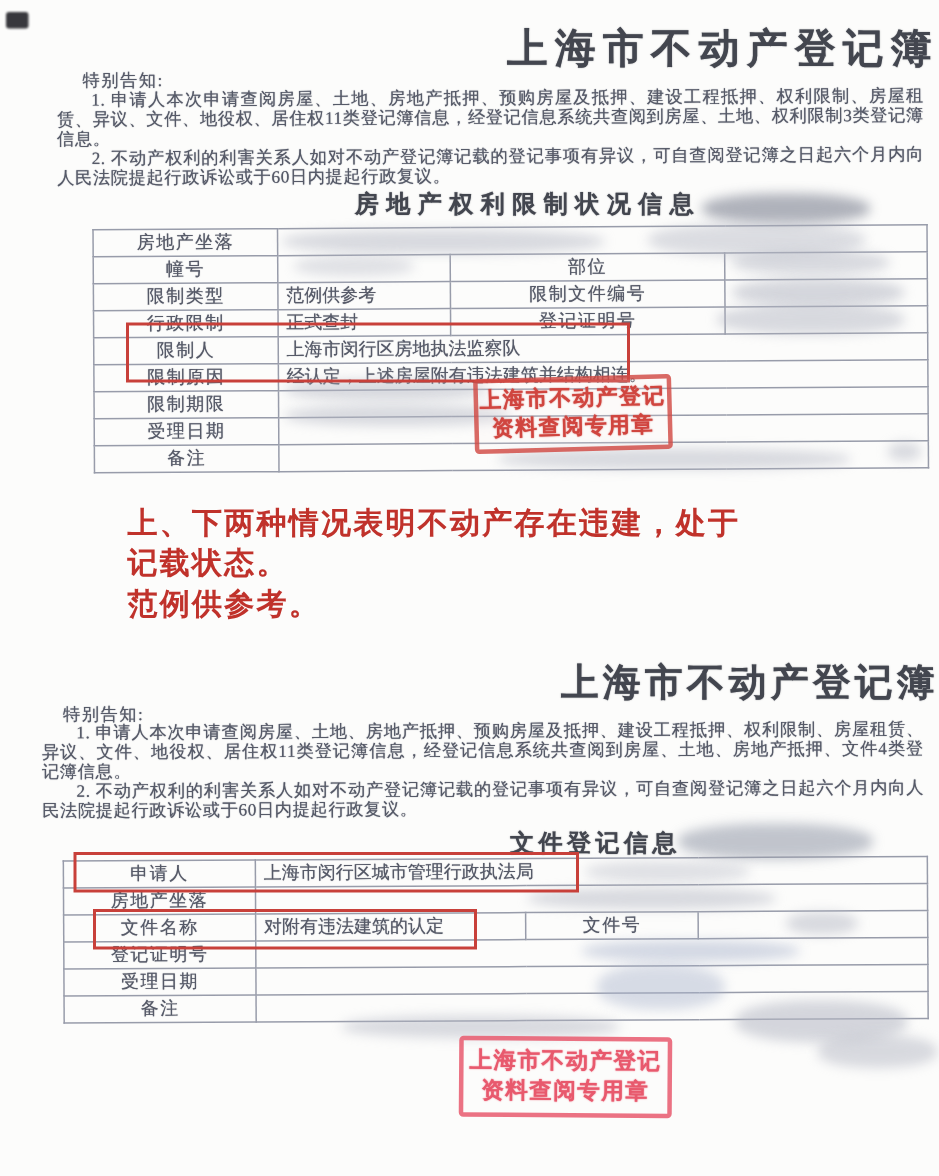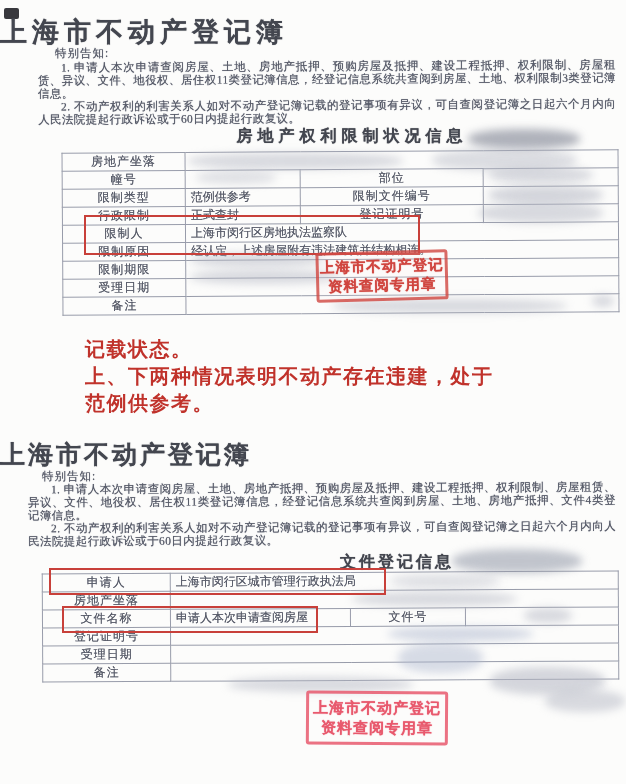--- a/index.html
+++ b/index.html
@@ -6,21 +6,21 @@
   .page {
     position:relative; width:626px; height:784px; margin:0 auto;
     background:#fcfcfb; overflow:hidden;
     font-family:"Liberation Serif","DejaVu Serif",serif;
   }
   
   .ink { color:#565a68; text-shadow:0 0 .7px rgba(86,90,104,.85); }
   .ink-dark { color:#43464f; text-shadow:0 0 .8px rgba(67,70,79,.8); }
 
   .doc-title {
-    position:absolute; left:0; width:626px; text-align:left;
+    position:absolute; left:0; width:626px; text-align:right;
     font-weight:bold; letter-spacing:5px; font-size:27px;
   }
   .notice-label { position:absolute; font-size:11.5px; letter-spacing:1px; }
   .paras { position:absolute; font-size:11.5px; line-height:13px; text-align:justify; letter-spacing:.4px; }
   .paras p { margin:0; text-indent:2em; }
   .tbl-title { position:absolute; text-align:center; font-size:16px; font-weight:bold; }
 
   
   .doc-table { position:absolute; border-collapse:collapse; table-layout:fixed; }
   .doc-table td {
@@ -141,22 +141,22 @@
   <div class="smudge" style="left:592px; top:295px; width:22px; height:12px; opacity:.5;"></div>
 
   <div class="red-box" style="left:84px; top:215px; width:332px; height:36px;"></div>
 
   <div class="stamp stamp1">
     <div class="s-line">上海市不动产登记</div>
     <div class="s-line">资料查阅专用章</div>
   </div>
 
   <div class="annotation" style="left:85px; top:336px;">
+    <div>上、下两种情况表明不动产存在违建，处于</div>
     <div>记载状态。</div>
-    <div>上、下两种情况表明不动产存在违建，处于</div>
     <div>范例供参考。</div>
   </div>
 
   <div class="doc-title ink-dark" style="top:438px; font-size:25px; letter-spacing:3px;">上海市不动产登记簿</div>
 
   <div class="notice-label ink" style="left:42px; top:469px;">特别告知:</div>
 
   <div class="paras ink" style="left:28px; top:482px; width:588px; transform:rotate(-.25deg);">
     <p>1. 申请人本次申请查阅房屋、土地、房地产抵押、预购房屋及抵押、建设工程抵押、权利限制、房屋租赁、异议、文件、地役权、居住权11类登记簿信息，经登记信息系统共查阅到房屋、土地、房地产抵押、文件4类登记簿信息。</p>
     <p>2. 不动产权利的利害关系人如对不动产登记簿记载的登记事项有异议，可自查阅登记簿之日起六个月内向人民法院提起行政诉讼或于60日内提起行政复议。</p>
@@ -177,21 +177,21 @@
         <tr>
       <td class="lbl">申请人</td>
       <td colspan="3">上海市闵行区城市管理行政执法局</td>
     </tr>
     <tr>
       <td class="lbl">房地产坐落</td>
       <td colspan="3"></td>
     </tr>
     <tr>
       <td class="lbl">文件名称</td>
-      <td>申请人本次申请查阅房屋</td>
+      <td>对附有违法建筑的认定</td>
       <td class="lbl">文件号</td>
       <td></td>
     </tr>
     <tr>
       <td class="lbl">登记证明号</td>
       <td colspan="3"></td>
     </tr>
     <tr>
       <td class="lbl">受理日期</td>
       <td colspan="3"></td>

